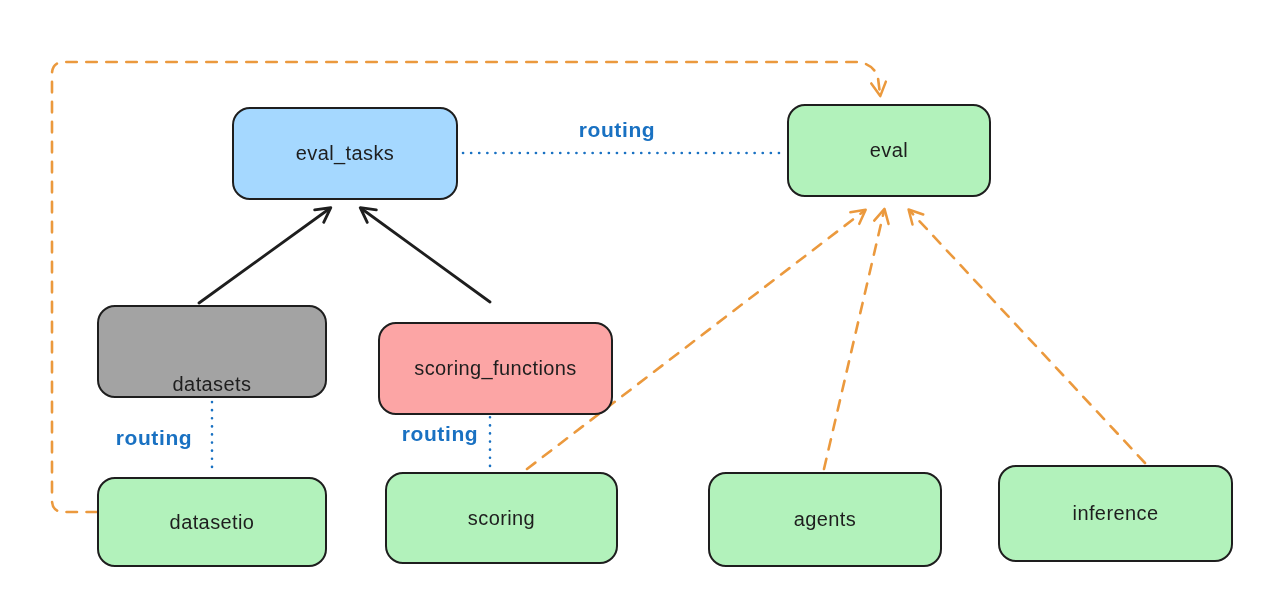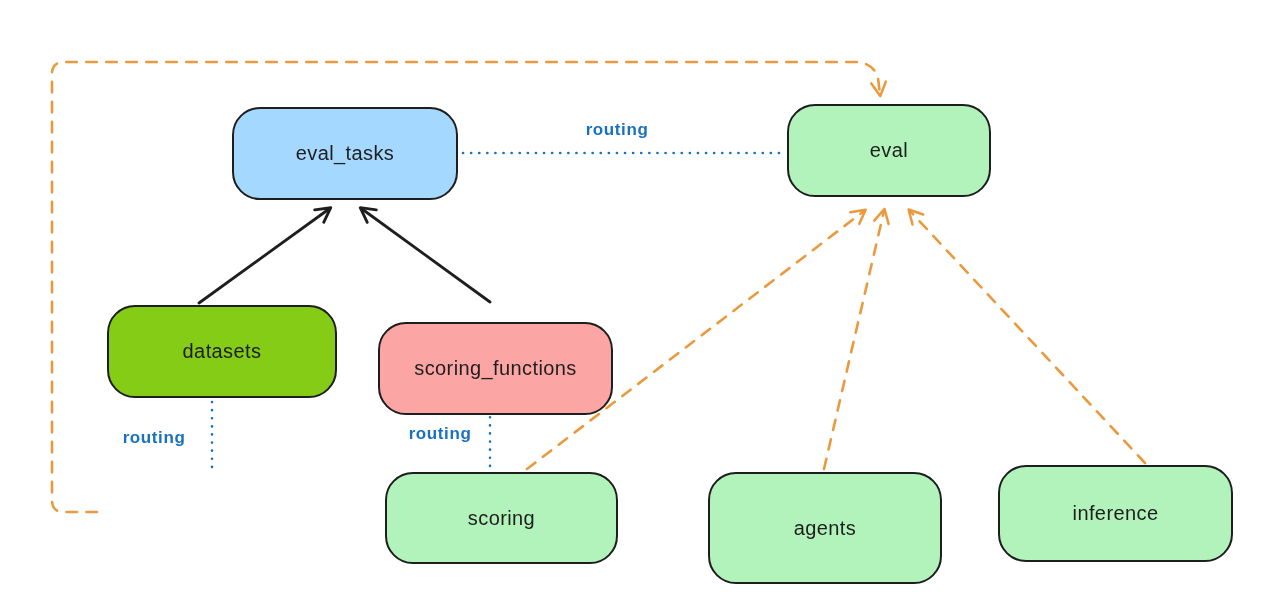--- a/index.html
+++ b/index.html
@@ -15,36 +15,36 @@
   }
   #edges {
     position: absolute;
     left: 0; top: 0;
     pointer-events: none;
   }
   .node {
     position: absolute;
     box-sizing: border-box;
     border: 2.5px solid #1e1e1e;
-    border-radius: 28px;
+    border-radius: 18px;
     display: flex;
     align-items: center;
     justify-content: center;
     cursor: default;
   }
   .node span {
     font-size: 20px;
     color: #1e1e1e;
     letter-spacing: 0.4px;
     white-space: nowrap;
   }
   .routing-label {
     position: absolute;
     transform: translate(-50%, -50%);
-    font-size: 17px;
+    font-size: 21px;
     font-weight: bold;
     letter-spacing: 0.6px;
     white-space: nowrap;
   }
 </style>
 </head>
 <body>
 
 <div id="stage">
   <svg id="edges" width="1280" height="596" viewBox="0 0 1280 596">
@@ -68,28 +68,31 @@
     </svg>
 <div class="routing-label" style="left: 617px; top: 130px; color: rgb(25, 113, 194);">routing</div>
     <div class="routing-label" style="left: 154px; top: 438px; color: rgb(25, 113, 194);">routing</div>
     <div class="routing-label" style="left: 440px; top: 434px; color: rgb(25, 113, 194);">routing</div>
     <div class="node" style="left: 232px; top: 107px; width: 226px; height: 93px; background: rgb(165, 216, 255); border-color: rgb(30, 30, 30);">
       <span>eval_tasks</span>
     </div>
     <div class="node" style="left: 787px; top: 104px; width: 204px; height: 93px; background: rgb(178, 242, 187); border-color: rgb(30, 30, 30);">
       <span>eval</span>
     </div>
-    <div class="node" style="left: 107px; top: 305px; width: 230px; height: 93px; background: #84cc16; border-color: rgb(30, 30, 30);">
+    <div class="node" style="left: 97px; top: 305px; width: 230px; height: 93px; background: #a3a3a3; border-color: rgb(30, 30, 30); align-items: flex-end;">
       <span>datasets</span>
     </div>
     <div class="node" style="left: 378px; top: 305px; width: 235px; height: 93px; background: #fca5a5; border-color: rgb(30, 30, 30); margin-top: 17px;">
       <span>scoring_functions</span>
     </div>
+    <div class="node" style="left: 97px; top: 477px; width: 230px; height: 90px; background: rgb(178, 242, 187); border-color: rgb(30, 30, 30);">
+      <span>datasetio</span>
+    </div>
     <div class="node" style="left: 385px; top: 472px; width: 233px; height: 92px; background: rgb(178, 242, 187); border-color: rgb(30, 30, 30);">
       <span>scoring</span>
     </div>
-    <div class="node" style="left: 708px; top: 472px; width: 234px; height: 112px; background: rgb(178, 242, 187); border-color: rgb(30, 30, 30);">
+    <div class="node" style="left: 708px; top: 472px; width: 234px; height: 95px; background: rgb(178, 242, 187); border-color: rgb(30, 30, 30);">
       <span>agents</span>
     </div>
     <div class="node" style="left: 998px; top: 465px; width: 235px; height: 97px; background: rgb(178, 242, 187); border-color: rgb(30, 30, 30);">
       <span>inference</span>
     </div>
   </div>
 
 </body></html>

